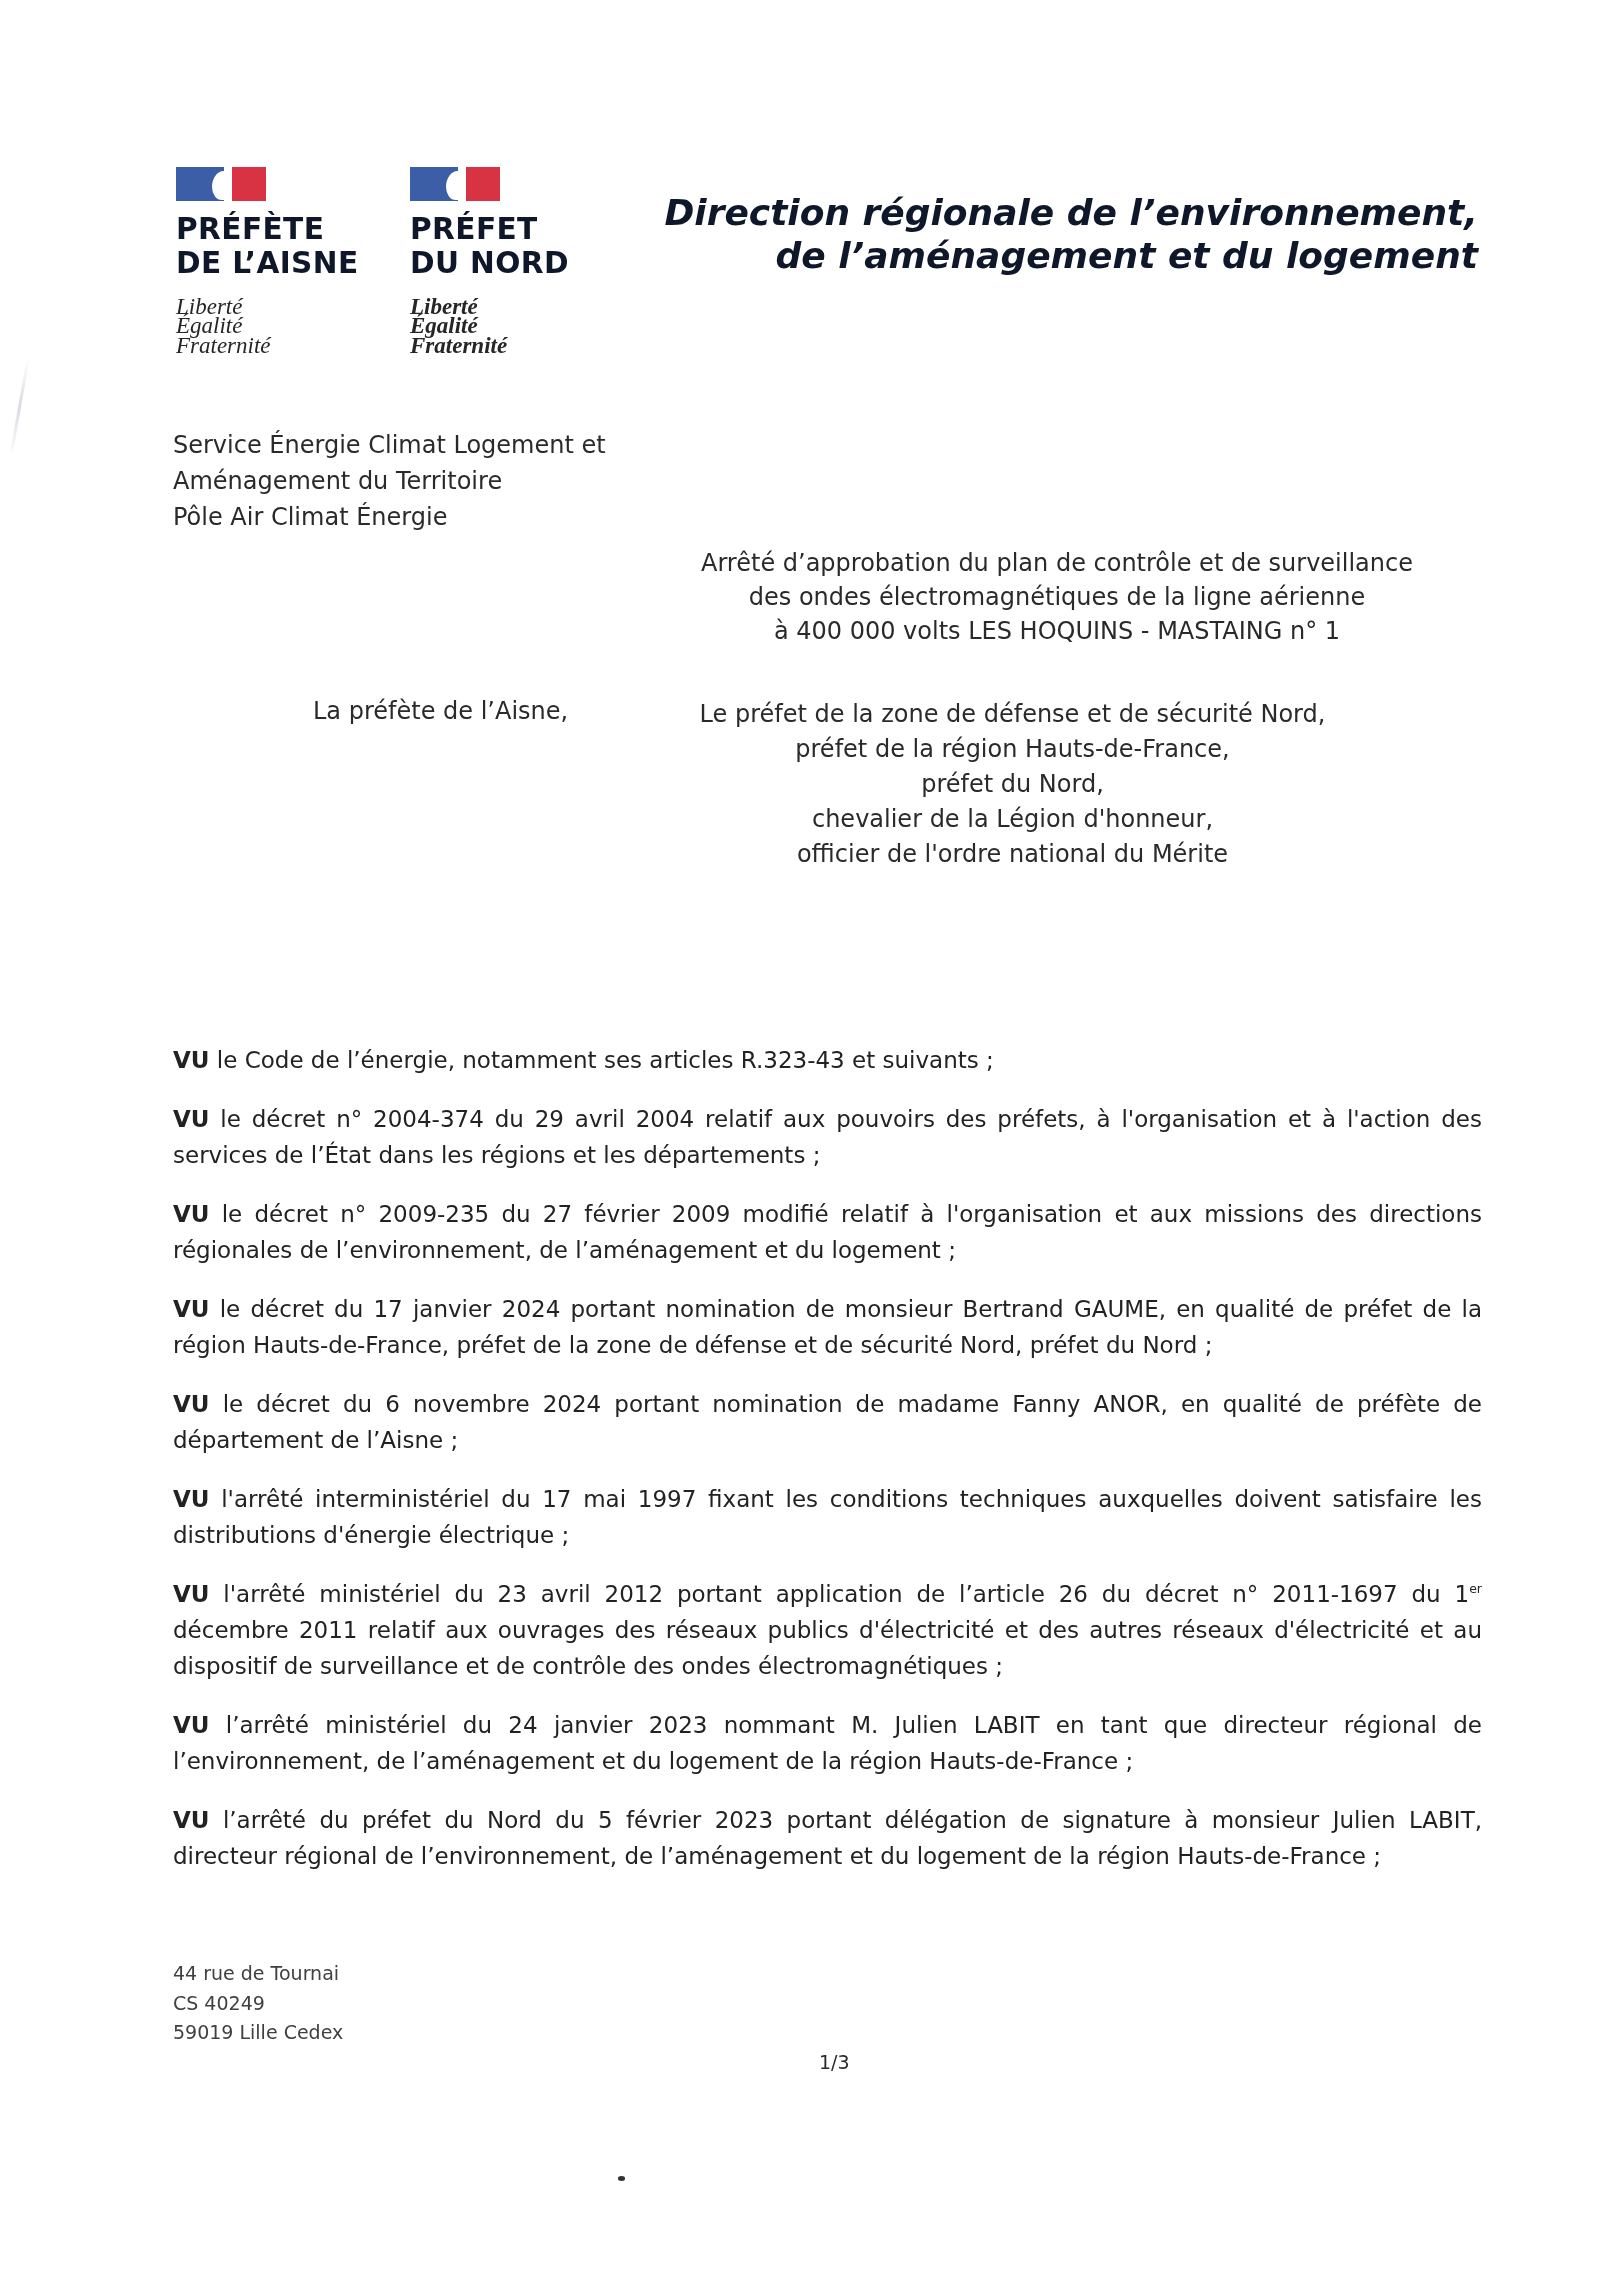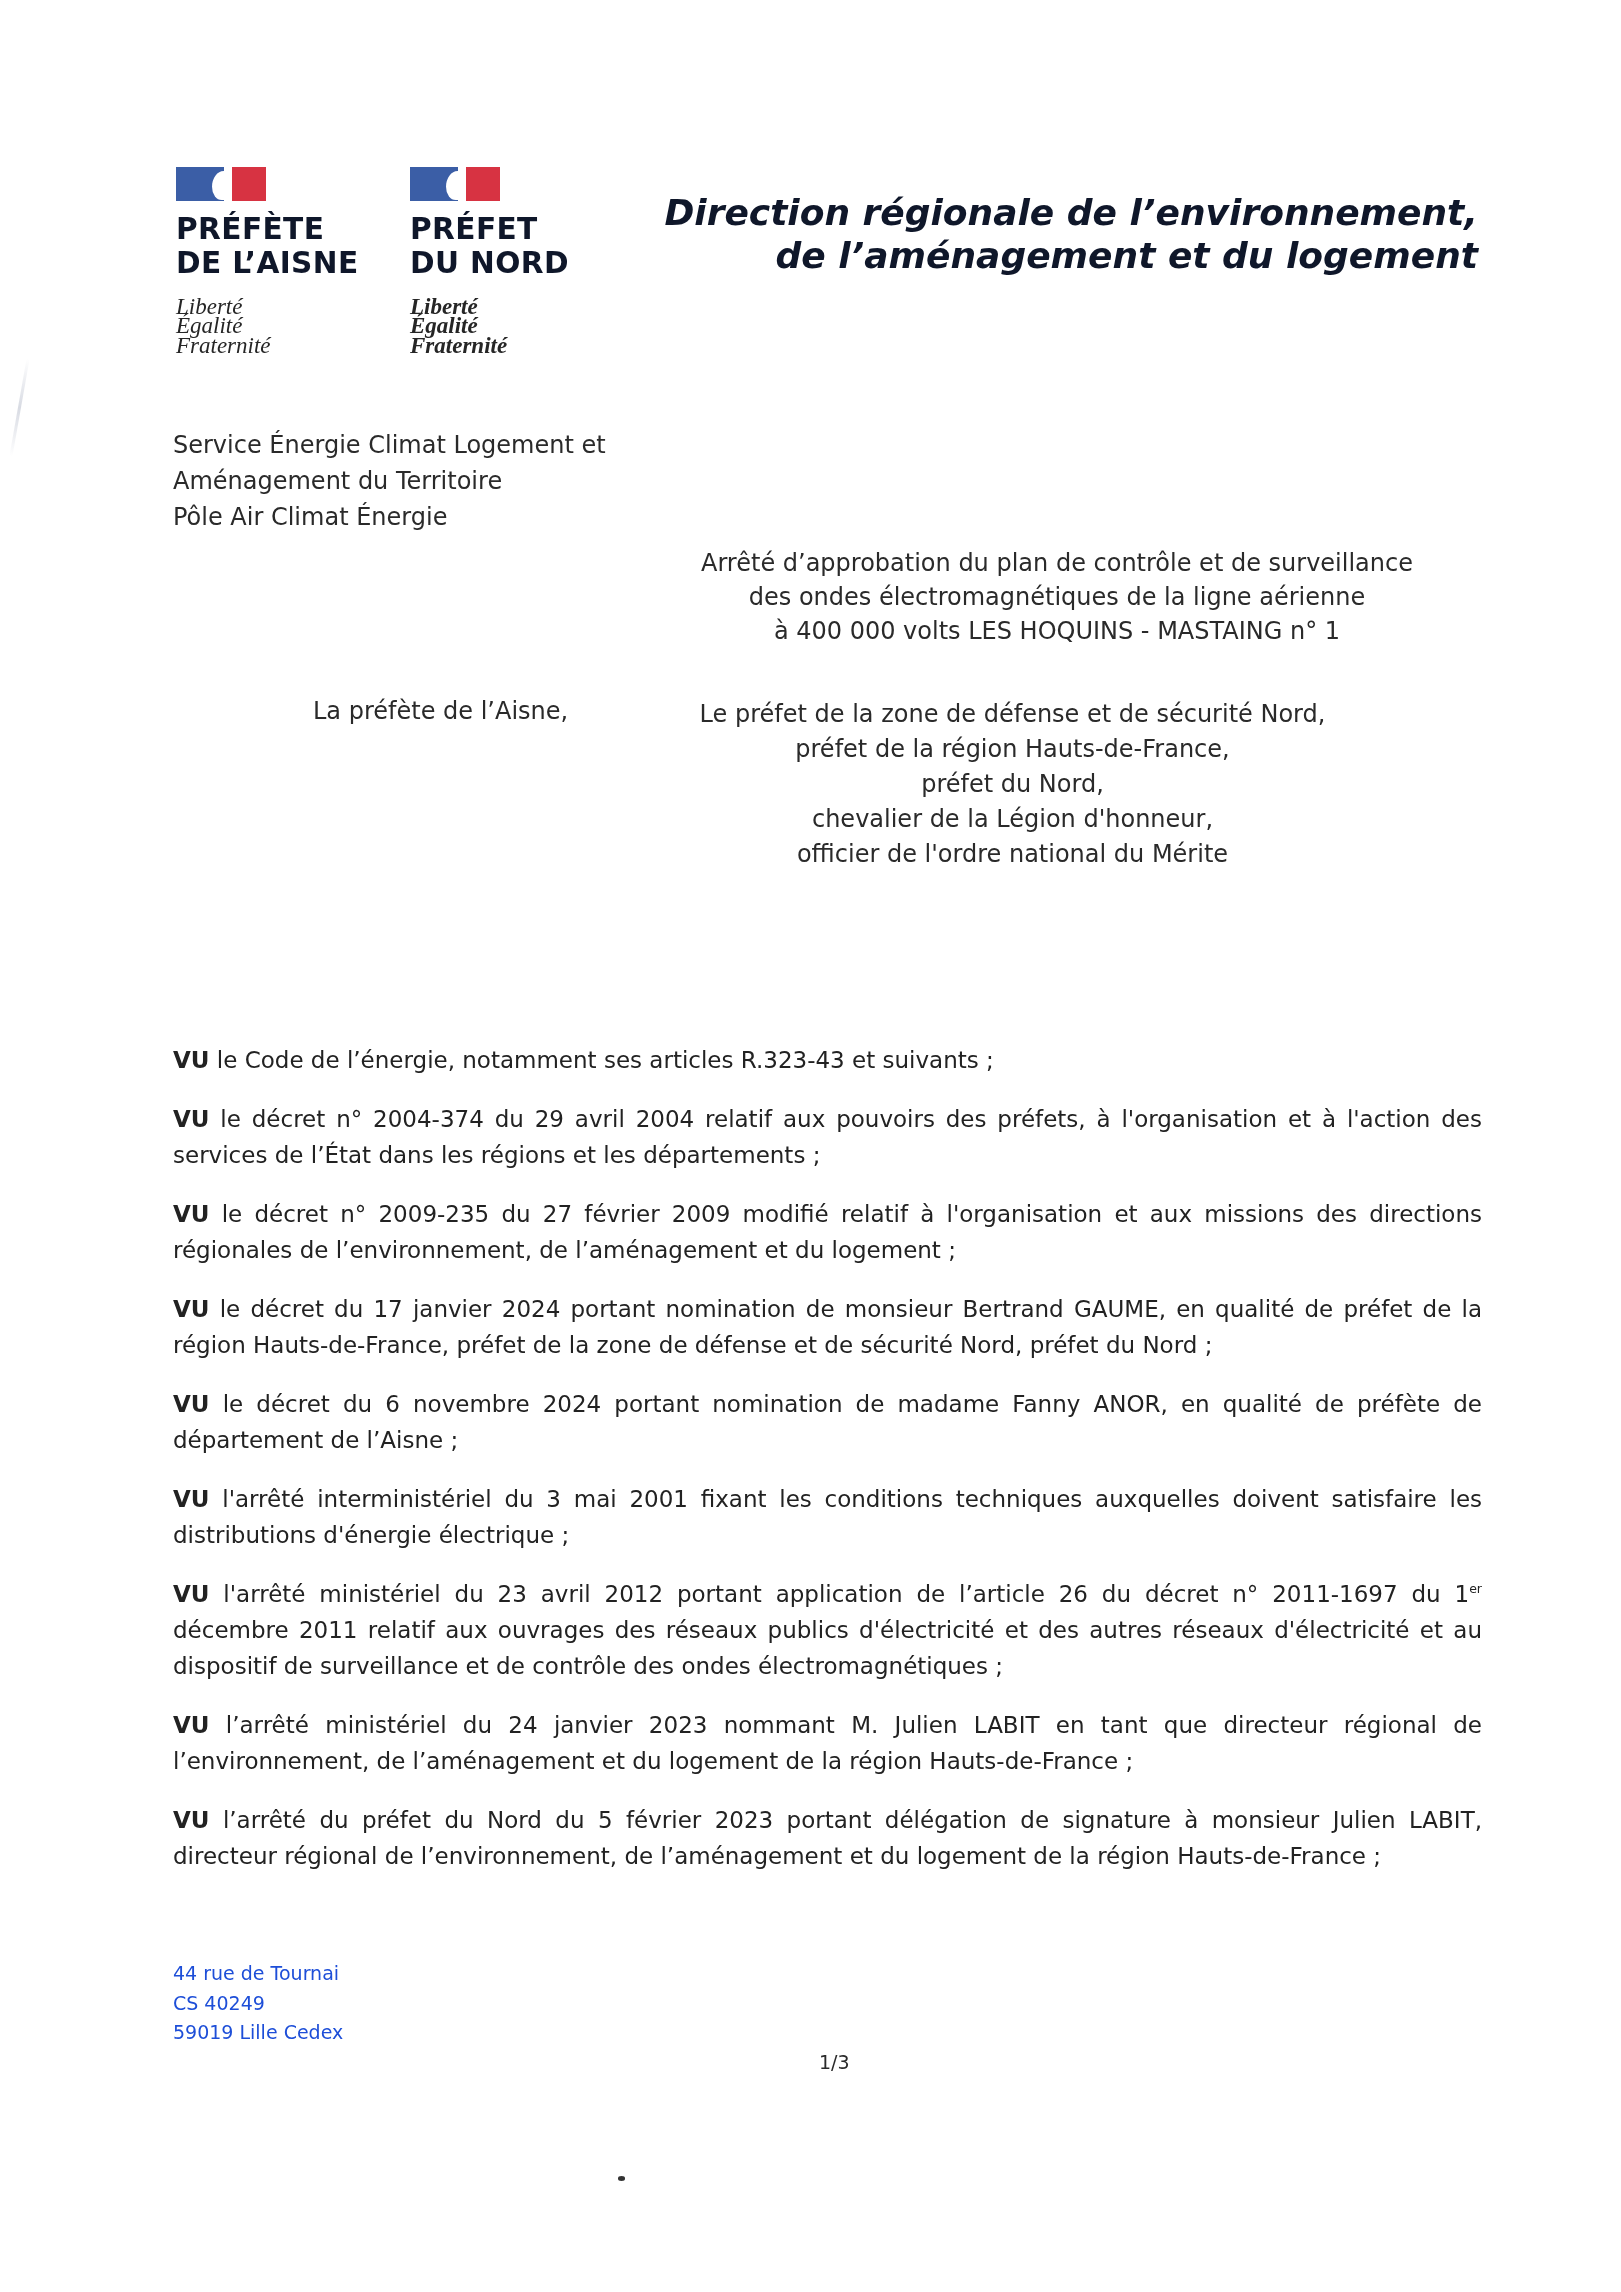--- a/index.html
+++ b/index.html
@@ -19,21 +19,21 @@
     .logo-nord .motto { font-weight: bold; }
     .direction { position: absolute; right: 143px; top: 191px; text-align: right; font-family: "DejaVu Sans", sans-serif; font-style: italic; font-weight: bold; font-size: 36px; line-height: 43px; color: #0f172a; }
     .service { position: absolute; left: 173px; top: 427px; font-family: "DejaVu Sans", sans-serif; font-size: 24px; line-height: 36px; color: #2a2a2a; }
     .arrete-title { position: absolute; left: 627px; width: 860px; top: 546px; text-align: center; font-family: "DejaVu Sans", sans-serif; font-size: 24px; line-height: 34px; color: #2a2a2a; }
     .prefete { position: absolute; left: 313px; top: 697px; font-family: "DejaVu Sans", sans-serif; font-size: 24px; color: #2a2a2a; }
     .prefet-block { position: absolute; left: 663px; width: 699px; top: 697px; text-align: center; font-family: "DejaVu Sans", sans-serif; font-size: 24px; line-height: 35px; color: #2a2a2a; }
     .visas { position: absolute; left: 173px; width: 1309px; top: 1042px; font-family: "DejaVu Sans", sans-serif; font-size: 23px; line-height: 36px; color: #222; }
     .visa { margin: 0 0 23px 0; text-align: justify; }
     .vu { font-weight: bold; }
     sup { font-size: 12.5px; line-height: 0; }
-    .address { position: absolute; left: 173px; top: 1959px; font-family: "DejaVu Sans", sans-serif; font-size: 19px; line-height: 29.6px; color: #1d4ed8; }
+    .address { position: absolute; left: 173px; top: 1959px; font-family: "DejaVu Sans", sans-serif; font-size: 19px; line-height: 29.6px; color: #404040; }
     .page-num { position: absolute; left: 819px; top: 2051px; font-family: "DejaVu Sans", sans-serif; font-size: 19px; color: #2a2a2a; }
   </style>
 </head>
 <body>
 
 <div class="scan-line"></div>
 <div class="speck" style="left:618px; top:2176px;"></div>
 
 <div class="logo logo-aisne" style="left:176px; top:167px;">
   <div class="marianne">
@@ -95,21 +95,21 @@
   <div>chevalier de la Légion d'honneur,</div>
   <div>officier de l'ordre national du Mérite</div>
 </div>
 
 <div class="visas">
   <p class="visa"><span class="vu">VU</span> <span>le Code de l’énergie, notamment ses articles R.323-43 et suivants ;</span></p>
   <p class="visa"><span class="vu">VU</span> <span>le décret n° 2004-374 du 29 avril 2004 relatif aux pouvoirs des préfets, à l'organisation et à l'action des services de l’État dans les régions et les départements ;</span></p>
   <p class="visa"><span class="vu">VU</span> <span>le décret n° 2009-235 du 27 février 2009 modifié relatif à l'organisation et aux missions des directions régionales de l’environnement, de l’aménagement et du logement ;</span></p>
   <p class="visa"><span class="vu">VU</span> <span>le décret du 17 janvier 2024 portant nomination de monsieur Bertrand GAUME, en qualité de préfet de la région Hauts-de-France, préfet de la zone de défense et de sécurité Nord, préfet du Nord ;</span></p>
   <p class="visa"><span class="vu">VU</span> <span>le décret du 6 novembre 2024 portant nomination de madame Fanny ANOR, en qualité de préfète de département de l’Aisne ;</span></p>
-  <p class="visa"><span class="vu">VU</span> <span>l'arrêté interministériel du 3 mai 2001 fixant les conditions techniques auxquelles doivent satisfaire les distributions d'énergie électrique ;</span></p>
+  <p class="visa"><span class="vu">VU</span> <span>l'arrêté interministériel du 17 mai 1997 fixant les conditions techniques auxquelles doivent satisfaire les distributions d'énergie électrique ;</span></p>
   <p class="visa"><span class="vu">VU</span> <span>l'arrêté ministériel du 23 avril 2012 portant application de l’article 26 du décret n° 2011-1697 du 1</span><sup>er</sup><span> décembre 2011 relatif aux ouvrages des réseaux publics d'électricité et des autres réseaux d'électricité et au dispositif de surveillance et de contrôle des ondes électromagnétiques ;</span></p>
   <p class="visa"><span class="vu">VU</span> <span>l’arrêté ministériel du 24 janvier 2023 nommant M. Julien LABIT en tant que directeur régional de l’environnement, de l’aménagement et du logement de la région Hauts-de-France ;</span></p>
   <p class="visa"><span class="vu">VU</span> <span>l’arrêté du préfet du Nord du 5 février 2023 portant délégation de signature à monsieur Julien LABIT, directeur régional de l’environnement, de l’aménagement et du logement de la région Hauts-de-France ;</span></p>
 </div>
 
 <div class="address">
   <div>44 rue de Tournai</div>
   <div>CS 40249</div>
   <div>59019 Lille Cedex</div>
 </div>

